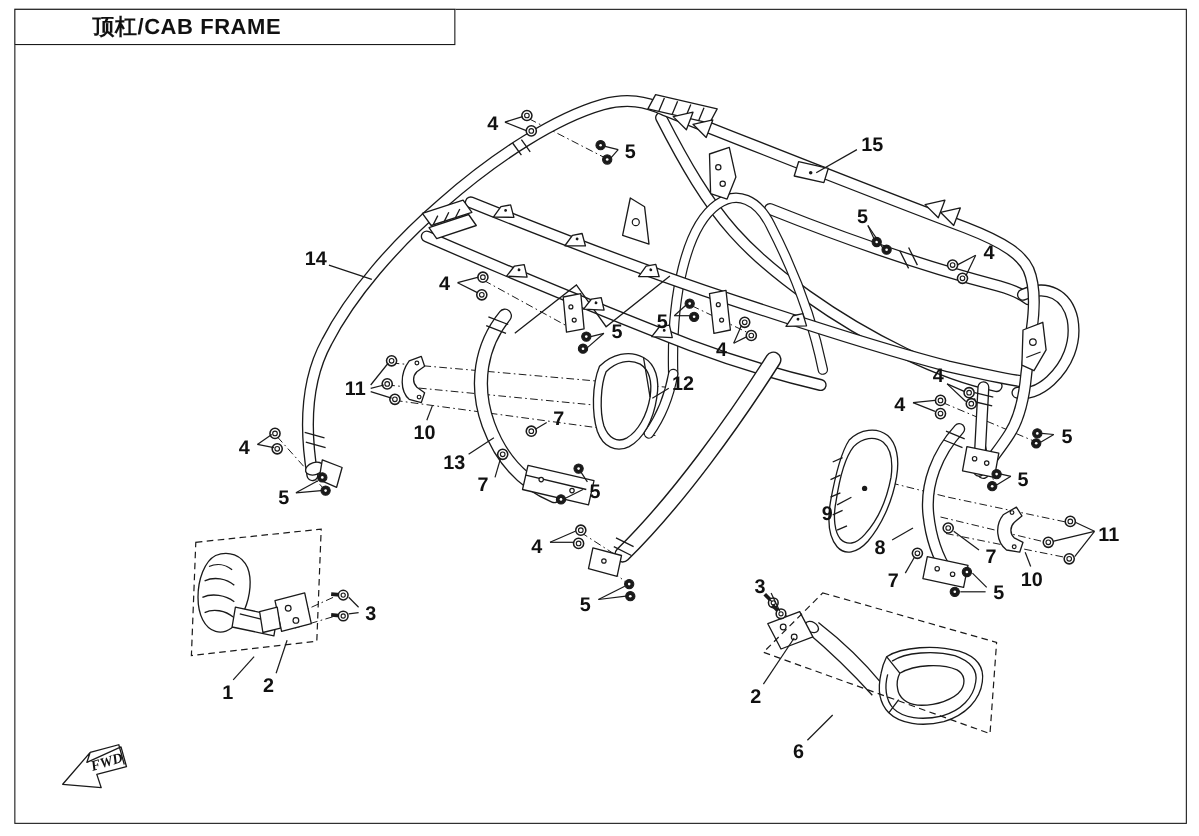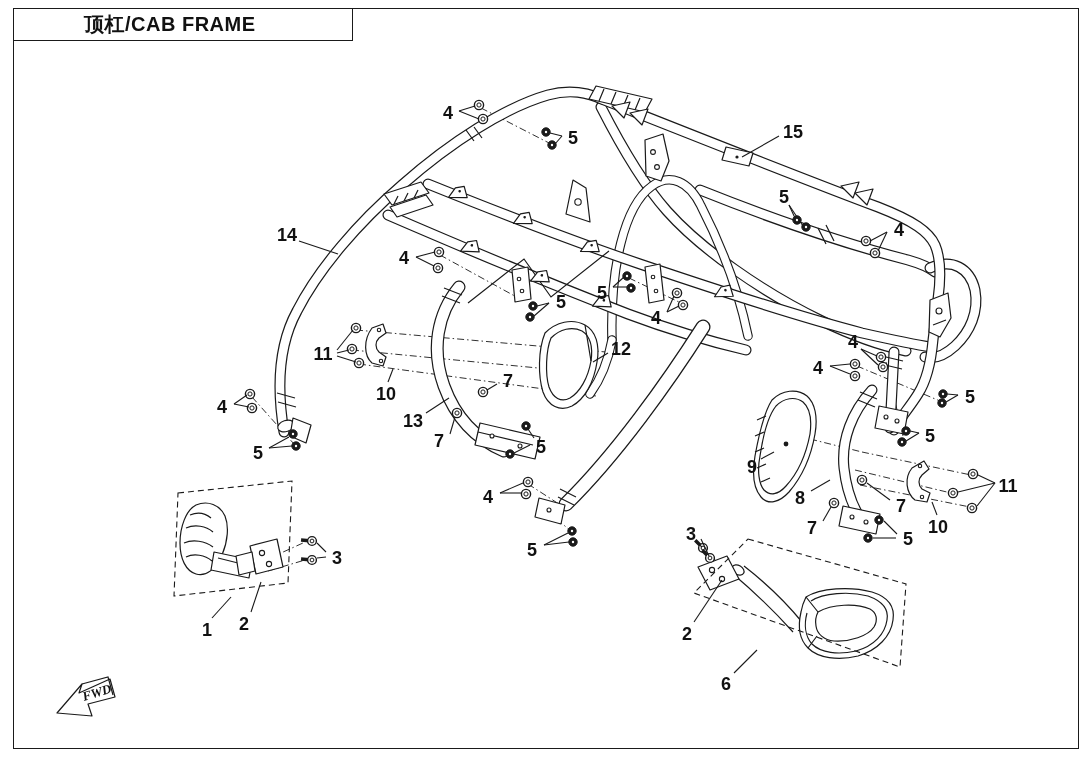--- a/index.html
+++ b/index.html
@@ -1,20 +1,20 @@
 <!DOCTYPE html>
 <html><head>
 <meta charset="utf-8">
 <style>
   html,body{margin:0;padding:0;background:#e8e8e8;}
   .page{position:relative;width:1090px;height:760px;background:#fff;overflow:hidden;
         font-family:"Liberation Sans",sans-serif;}
   .page-border{position:absolute;left:13px;top:8px;width:1066px;height:741px;
         border:1.6px solid #1a1a1a;box-sizing:border-box;}
-  .title-box{position:absolute;left:13px;top:8px;width:340px;height:33px;
+  .title-box{position:absolute;left:13px;top:8px;width:401px;height:33px;
         border:1.8px solid #1a1a1a;box-sizing:border-box;background:#fff;
         display:flex;align-items:center;padding-left:70px;}
   .title-box span{font-size:20px;font-weight:bold;color:#111;letter-spacing:0.5px;
         font-family:"Liberation Sans",sans-serif;}
   svg{position:absolute;left:0;top:0;}
   .tO{fill:none;stroke:#1a1a1a;stroke-width:11;stroke-linecap:round;stroke-linejoin:round;}
   .tI{fill:none;stroke:#ffffff;stroke-width:8.6;stroke-linecap:round;stroke-linejoin:round;}
   .tOw{fill:none;stroke:#1a1a1a;stroke-width:15;stroke-linecap:round;}
   .tIw{fill:none;stroke:#ffffff;stroke-width:12.4;stroke-linecap:round;}
   .tOm{fill:none;stroke:#1a1a1a;stroke-width:13;stroke-linecap:round;}

